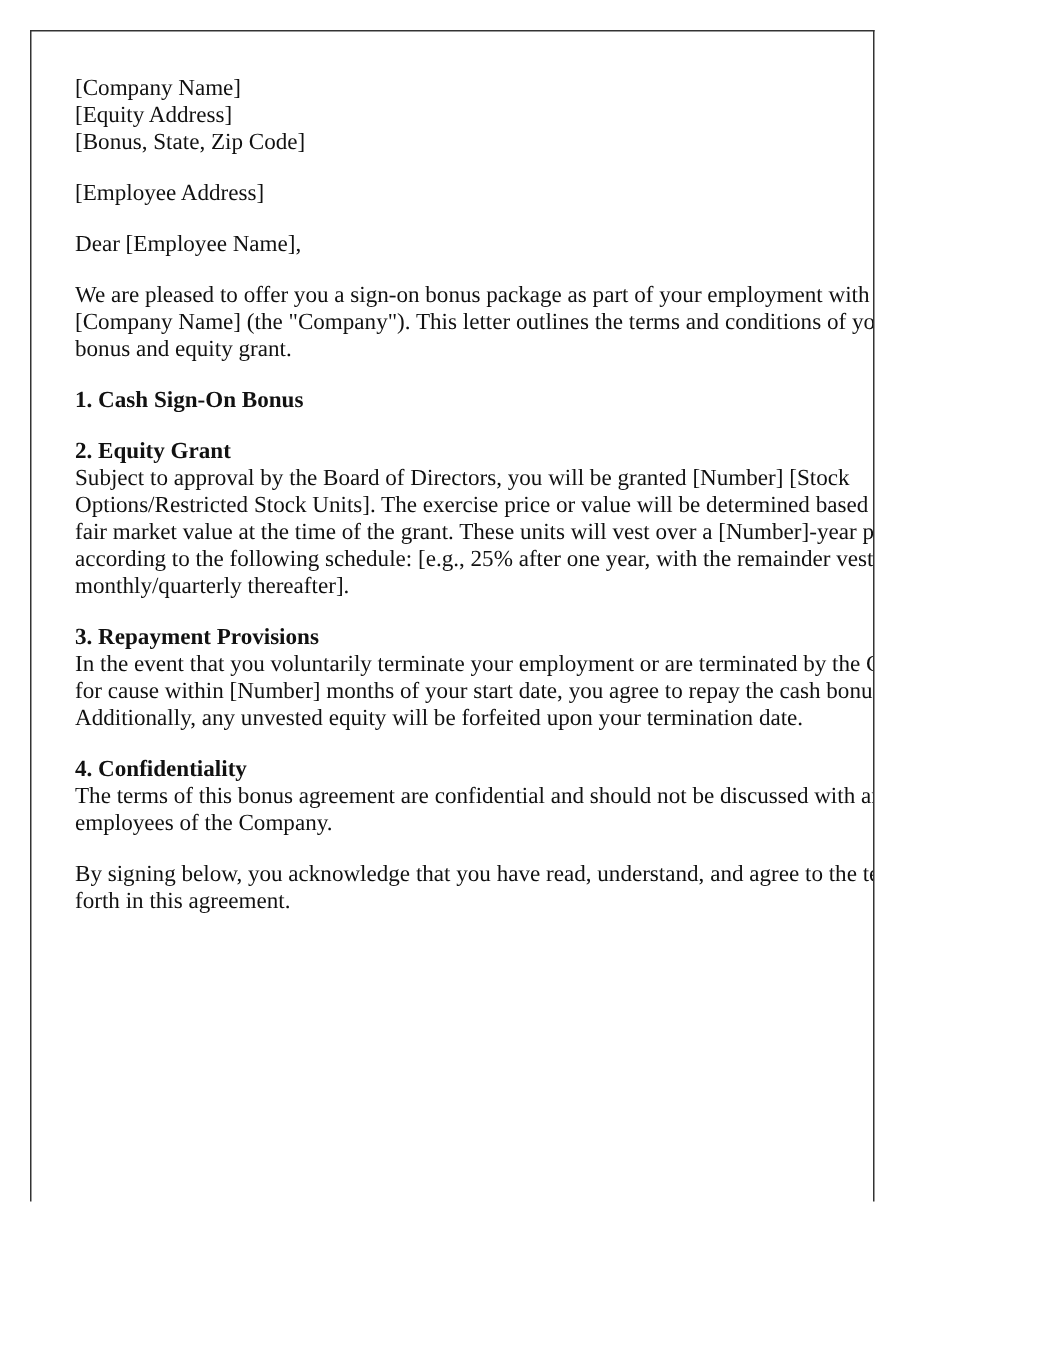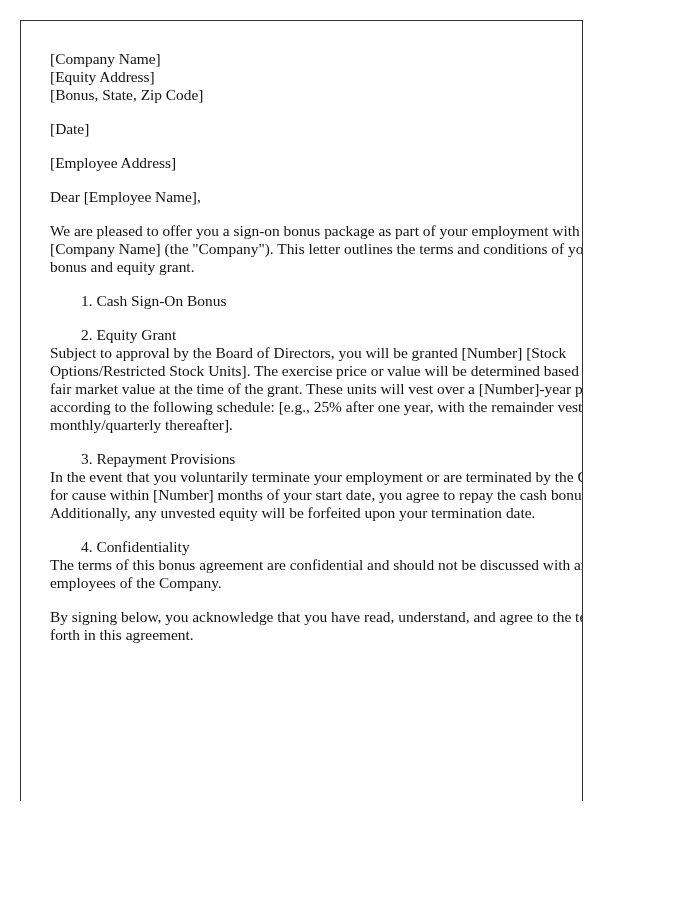--- a/index.html
+++ b/index.html
@@ -31,38 +31,35 @@
       position: absolute;
       left: 29px;
       top: 29px;
       width: 590px;
       font-size: 15.4px;
       line-height: 18px;
     }
     .block { margin: 0 0 16px 0; }
     .line { display: block; white-space: nowrap; }
     .subject { font-weight: bold; }
-    .section-heading { font-weight: normal; display: block; margin-left: 31px; }
+    .section-heading { font-weight: bold; display: block; }
     p { margin: 0 0 16px 0; }
   </style>
 </head>
 <body>
 
 <div class="page">
   <div class="content">
 
     <div class="block">
       <span class="line">[Company Name]</span>
       <span class="line">[Equity Address]</span>
       <span class="line">[Bonus, State, Zip Code]</span>
     </div>
 
-    <div class="block">
-      <span class="line">[Date]</span>
-    </div>
 
     <div class="block">
       <span class="line">[Employee Address]</span>
     </div>
 
 
     <p>Dear [Employee Name],</p>
 
     <p>We are pleased to offer you a sign-on bonus package as part of your employment with [Company Name] (the "Company"). This letter outlines the terms and conditions of your cash bonus and equity grant.</p>
 

